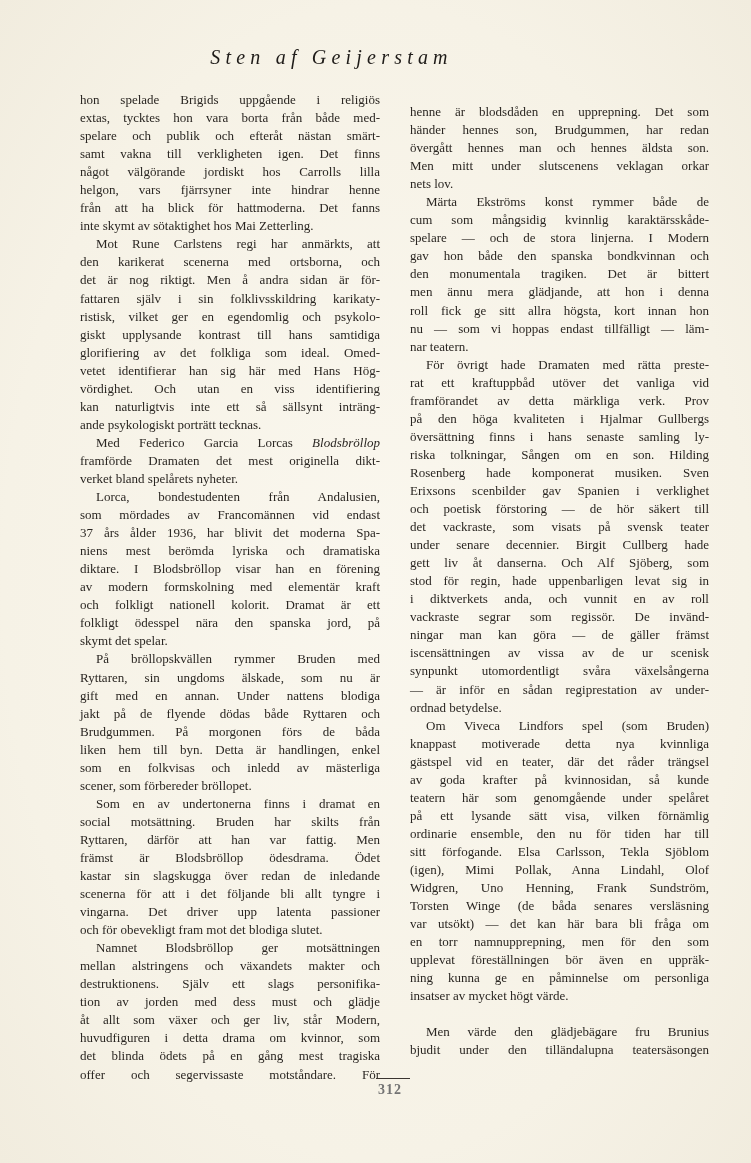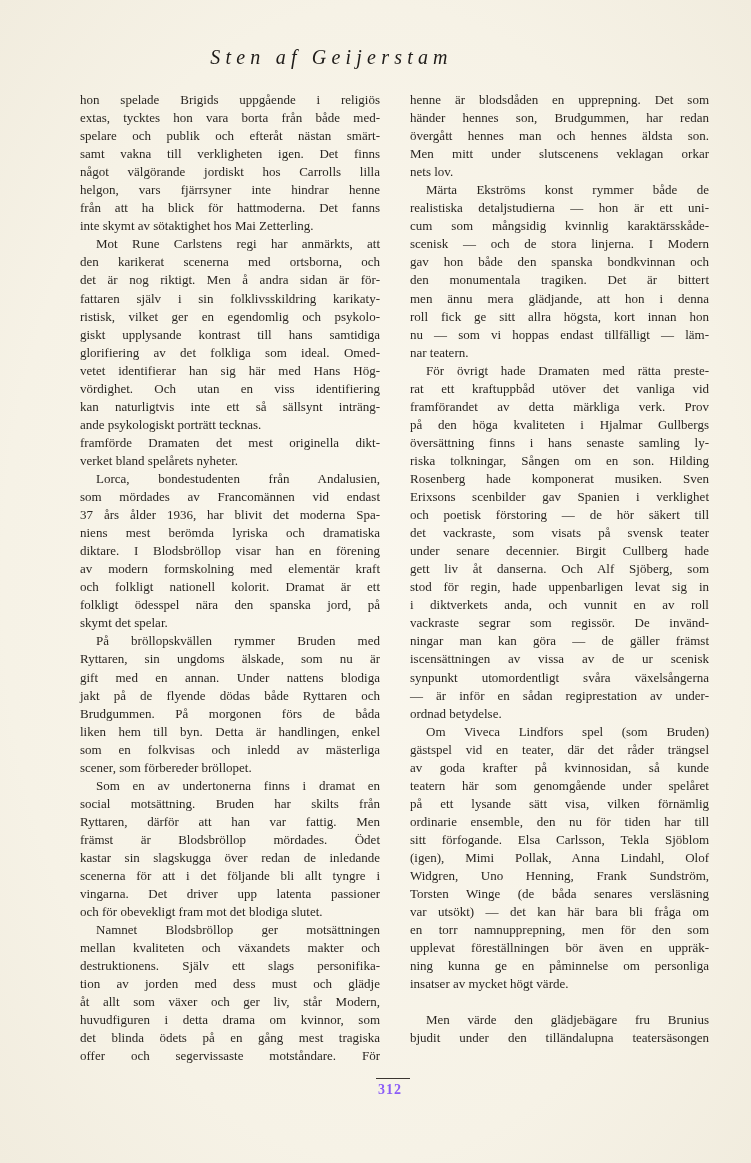--- a/index.html
+++ b/index.html
@@ -28,21 +28,21 @@
       box-sizing: border-box;
     }
     .column {
       position: absolute;
       top: 91px;
       font-family: "Liberation Serif", serif;
       font-size: 13px;
       line-height: 18.05px;
     }
     .col-left { left: 80px; width: 300px; }
-    .col-right { left: 410px; width: 299px; }
+    .col-right { left: 410px; width: 299px; margin-top: 12px; }
     .line {
       display: block;
       white-space: nowrap;
       text-align: justify;
       text-align-last: justify;
       height: 18.05px;
     }
     .line.last { text-align-last: left; }
     .line.indent { padding-left: 16px; }
     .line.blank { height: 18.05px; }
@@ -53,21 +53,21 @@
       width: 34px; height: 1px;
       background: #3a3530;
     }
     .folio {
       position: absolute;
       left: 378px; top: 1082px;
       font-family: "Liberation Serif", serif;
       font-size: 14px;
       font-weight: bold;
       letter-spacing: 1px;
-      color: #8b5cf6;
+      color: #737373;
     }
   </style>
 </head>
 <body>
 
 <div class="page-shade"></div>
 
 <div class="running-head">Sten af Geijerstam</div>
 
 <div class="column col-left" id="col-left">
@@ -83,20 +83,21 @@
     <span class="line">den karikerat scenerna med ortsborna, och</span>
     <span class="line">det är nog riktigt. Men å andra sidan är för-</span>
     <span class="line">fattaren själv i sin folklivsskildring karikaty-</span>
     <span class="line">ristisk, vilket ger en egendomlig och psykolo-</span>
     <span class="line">giskt upplysande kontrast till hans samtidiga</span>
     <span class="line">glorifiering av det folkliga som ideal. Omed-</span>
     <span class="line">vetet identifierar han sig här med Hans Hög-</span>
     <span class="line">vördighet. Och utan en viss identifiering</span>
     <span class="line">kan naturligtvis inte ett så sällsynt inträng-</span>
     <span class="line last">ande psykologiskt porträtt tecknas.</span>
+    <span class="line indent">Med Federico Garcia Lorcas <span class="italic">Blodsbröllop</span></span>
     <span class="line">framförde Dramaten det mest originella dikt-</span>
     <span class="line last">verket bland spelårets nyheter.</span>
     <span class="line indent">Lorca, bondestudenten från Andalusien,</span>
     <span class="line">som mördades av Francomännen vid endast</span>
     <span class="line">37 års ålder 1936, har blivit det moderna Spa-</span>
     <span class="line">niens mest berömda lyriska och dramatiska</span>
     <span class="line">diktare. I Blodsbröllop visar han en förening</span>
     <span class="line">av modern formskolning med elementär kraft</span>
     <span class="line">och folkligt nationell kolorit. Dramat är ett</span>
     <span class="line">folkligt ödesspel nära den spanska jord, på</span>
@@ -105,44 +106,43 @@
     <span class="line">Ryttaren, sin ungdoms älskade, som nu är</span>
     <span class="line">gift med en annan. Under nattens blodiga</span>
     <span class="line">jakt på de flyende dödas både Ryttaren och</span>
     <span class="line">Brudgummen. På morgonen förs de båda</span>
     <span class="line">liken hem till byn. Detta är handlingen, enkel</span>
     <span class="line">som en folkvisas och inledd av mästerliga</span>
     <span class="line last">scener, som förbereder bröllopet.</span>
     <span class="line indent">Som en av undertonerna finns i dramat en</span>
     <span class="line">social motsättning. Bruden har skilts från</span>
     <span class="line">Ryttaren, därför att han var fattig. Men</span>
-    <span class="line">främst är Blodsbröllop mördades. Ödet</span>
+    <span class="line">främst är Blodsbröllop ödesdrama. Ödet</span>
     <span class="line">kastar sin slagskugga över redan de inledande</span>
     <span class="line">scenerna för att i det följande bli allt tyngre i</span>
     <span class="line">vingarna. Det driver upp latenta passioner</span>
     <span class="line last">och för obevekligt fram mot det blodiga slutet.</span>
     <span class="line indent">Namnet Blodsbröllop ger motsättningen</span>
-    <span class="line">mellan kvaliteten och växandets makter och</span>
+    <span class="line">mellan alstringens och växandets makter och</span>
     <span class="line">destruktionens. Själv ett slags personifika-</span>
     <span class="line">tion av jorden med dess must och glädje</span>
     <span class="line">åt allt som växer och ger liv, står Modern,</span>
     <span class="line">huvudfiguren i detta drama om kvinnor, som</span>
     <span class="line">det blinda ödets på en gång mest tragiska</span>
     <span class="line">offer och segervissaste motståndare. För</span>
   </div>
 <div class="column col-right" id="col-right">
     <span class="line">henne är blodsdåden en upprepning. Det som</span>
     <span class="line">händer hennes son, Brudgummen, har redan</span>
     <span class="line">övergått hennes man och hennes äldsta son.</span>
     <span class="line">Men mitt under slutscenens veklagan orkar</span>
     <span class="line last">nets lov.</span>
     <span class="line indent">Märta Ekströms konst rymmer både de</span>
-    <span class="line">realistiska detaljstudierna — hon är ett uni-</span>
     <span class="line">cum som mångsidig kvinnlig karaktärsskåde-</span>
-    <span class="line">scenisk — och de stora linjerna. I Modern</span>
+    <span class="line">spelare — och de stora linjerna. I Modern</span>
     <span class="line">gav hon både den spanska bondkvinnan och</span>
     <span class="line">den monumentala tragiken. Det är bittert</span>
     <span class="line">men ännu mera glädjande, att hon i denna</span>
     <span class="line">roll fick ge sitt allra högsta, kort innan hon</span>
     <span class="line">nu — som vi hoppas endast tillfälligt — läm-</span>
     <span class="line last">nar teatern.</span>
     <span class="line indent">För övrigt hade Dramaten med rätta preste-</span>
     <span class="line">rat ett kraftuppbåd utöver det vanliga vid</span>
     <span class="line">framförandet av detta märkliga verk. Prov</span>
     <span class="line">på den höga kvaliteten i Hjalmar Gullbergs</span>
@@ -156,20 +156,21 @@
     <span class="line">gett liv åt danserna. Och Alf Sjöberg, som</span>
     <span class="line">stod för regin, hade uppenbarligen levat sig in</span>
     <span class="line">i diktverkets anda, och vunnit en av roll</span>
     <span class="line">vackraste segrar som regissör. De invänd-</span>
     <span class="line">ningar man kan göra — de gäller främst</span>
     <span class="line">iscensättningen av vissa av de ur scenisk</span>
     <span class="line">synpunkt utomordentligt svåra växelsångerna</span>
     <span class="line">— är inför en sådan regiprestation av under-</span>
     <span class="line last">ordnad betydelse.</span>
     <span class="line indent">Om Viveca Lindfors spel (som Bruden)</span>
+    <span class="line">knappast motiverade detta nya kvinnliga</span>
     <span class="line">gästspel vid en teater, där det råder trängsel</span>
     <span class="line">av goda krafter på kvinnosidan, så kunde</span>
     <span class="line">teatern här som genomgående under spelåret</span>
     <span class="line">på ett lysande sätt visa, vilken förnämlig</span>
     <span class="line">ordinarie ensemble, den nu för tiden har till</span>
     <span class="line">sitt förfogande. Elsa Carlsson, Tekla Sjöblom</span>
     <span class="line">(igen), Mimi Pollak, Anna Lindahl, Olof</span>
     <span class="line">Widgren, Uno Henning, Frank Sundström,</span>
     <span class="line">Torsten Winge (de båda senares versläsning</span>
     <span class="line">var utsökt) — det kan här bara bli fråga om</span>

